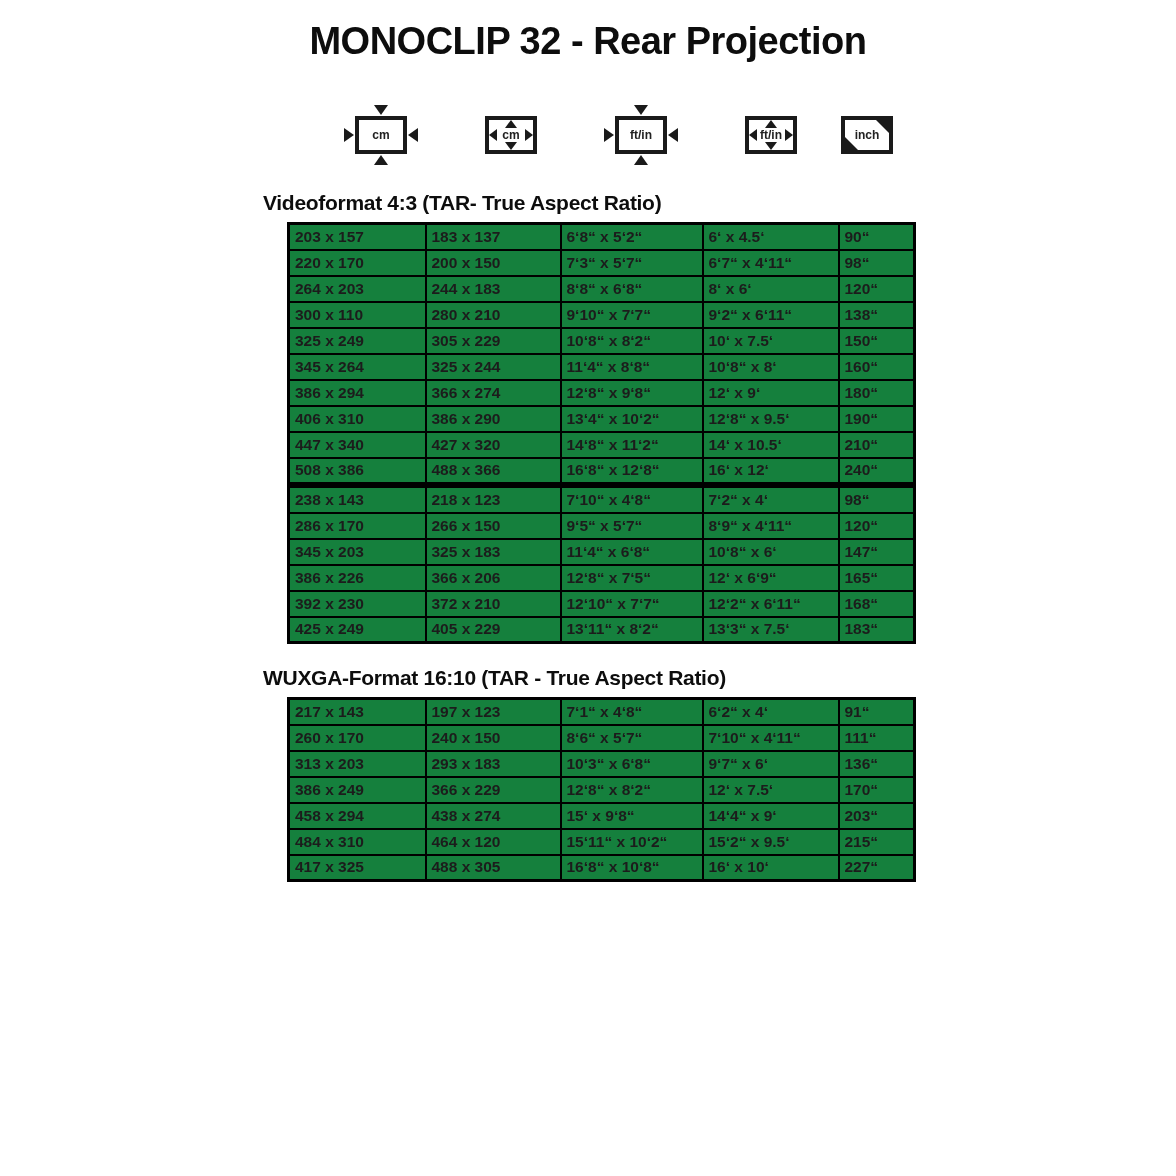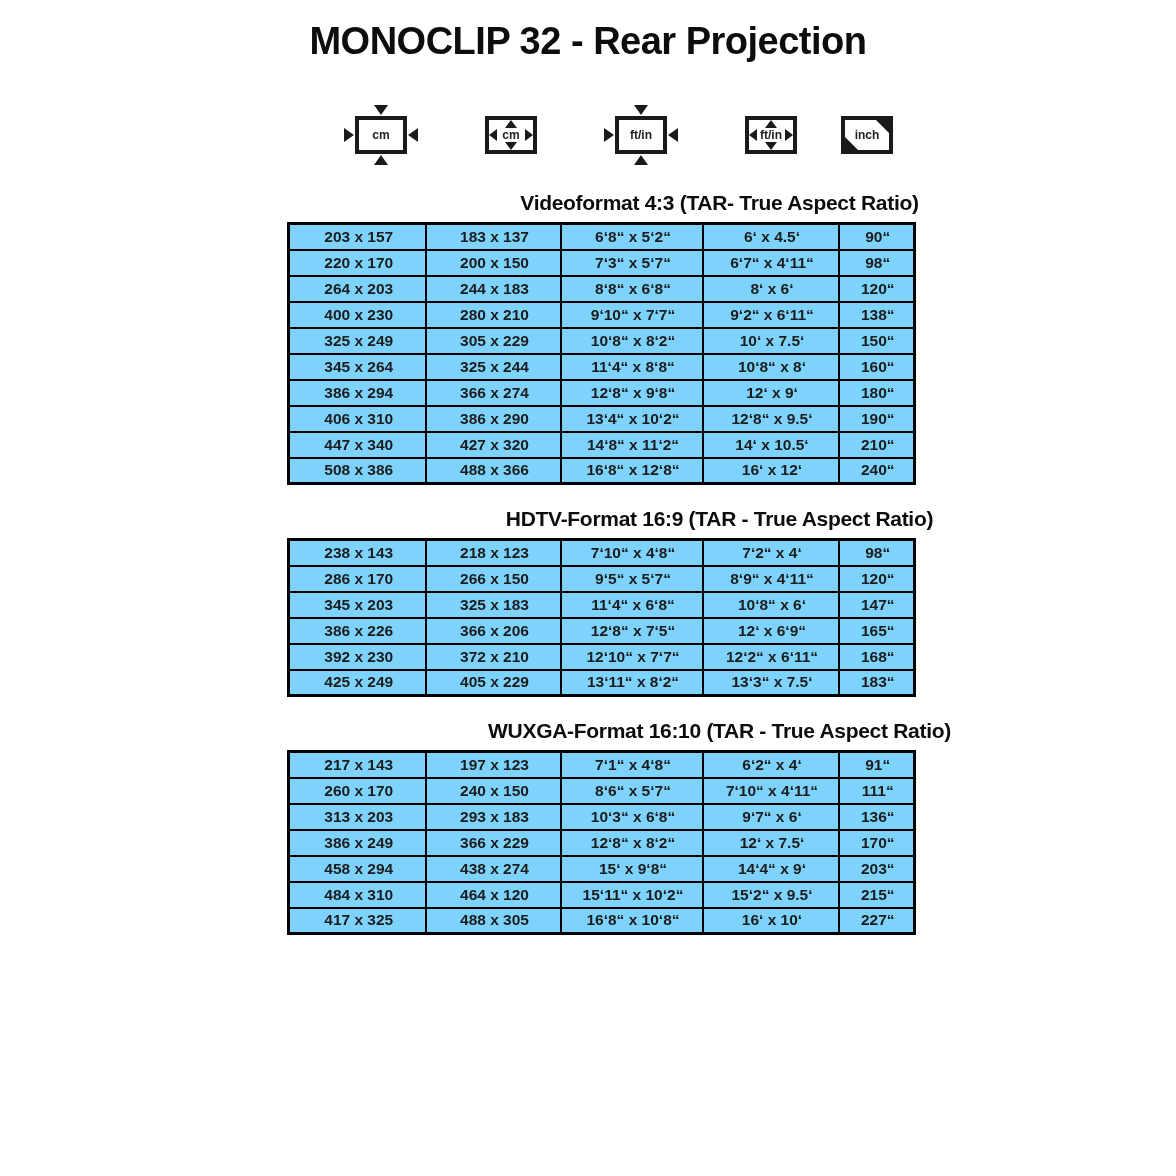--- a/index.html
+++ b/index.html
@@ -70,37 +70,37 @@
                           border-left:8px solid #1a1a1a; }
 
   
   .icon.diagonal .corner-tr { top:0; right:0;
                           border-top:13px solid #1a1a1a; border-left:13px solid transparent; }
   .icon.diagonal .corner-bl { bottom:0; left:0;
                           border-bottom:13px solid #1a1a1a; border-right:13px solid transparent; }
 
   
   .content { margin-left:263px; }
-  .section { margin-top:0;text-align:center; }
+  .section { margin-top:0; }
   .section-heading {
     font-size:21px;
     font-weight:700;
     color:#0d0d0d;
     margin-top:22px;
     margin-bottom:7px;
     letter-spacing:-0.3px;
   }
   .sec-1 .section-heading { margin-top:20px; }
   .dim-table {
     margin-left:24px;
     border-collapse:collapse;
     border:3px solid #000;
     table-layout:fixed;
     width:626px;
-    background:#7dd3fc;
+    background:#15803d;
   }
   .dim-table td {
     border:2px solid #000;
     height:26px;
     padding:0 2px 0 5px;
     font-size:15.5px;
     font-weight:700;
     color:#1c1c1c;
     white-space:nowrap;
     overflow:hidden;
@@ -182,21 +182,21 @@
               <td>98“</td>
             </tr>
             <tr>
               <td>264 x 203</td>
               <td>244 x 183</td>
               <td>8‘8“ x 6‘8“</td>
               <td>8‘ x 6‘</td>
               <td>120“</td>
             </tr>
             <tr>
-              <td>400 x 230</td>
+              <td>300 x 110</td>
               <td>280 x 210</td>
               <td>9‘10“ x 7‘7“</td>
               <td>9‘2“ x 6‘11“</td>
               <td>138“</td>
             </tr>
             <tr>
               <td>325 x 249</td>
               <td>305 x 229</td>
               <td>10‘8“ x 8‘2“</td>
               <td>10‘ x 7.5‘</td>
@@ -235,21 +235,20 @@
               <td>488 x 366</td>
               <td>16‘8“ x 12‘8“</td>
               <td>16‘ x 12‘</td>
               <td>240“</td>
             </tr>
           </tbody>
         </table>
     </div>
 
     <div class="section">
-      <div class="section-heading">HDTV-Format 16:9 (TAR - True Aspect Ratio)</div>
       <table class="dim-table">
           <tbody>
             <tr>
               <td>238 x 143</td>
               <td>218 x 123</td>
               <td>7‘10“ x 4‘8“</td>
               <td>7‘2“ x 4‘</td>
               <td>98“</td>
             </tr>
             <tr>

